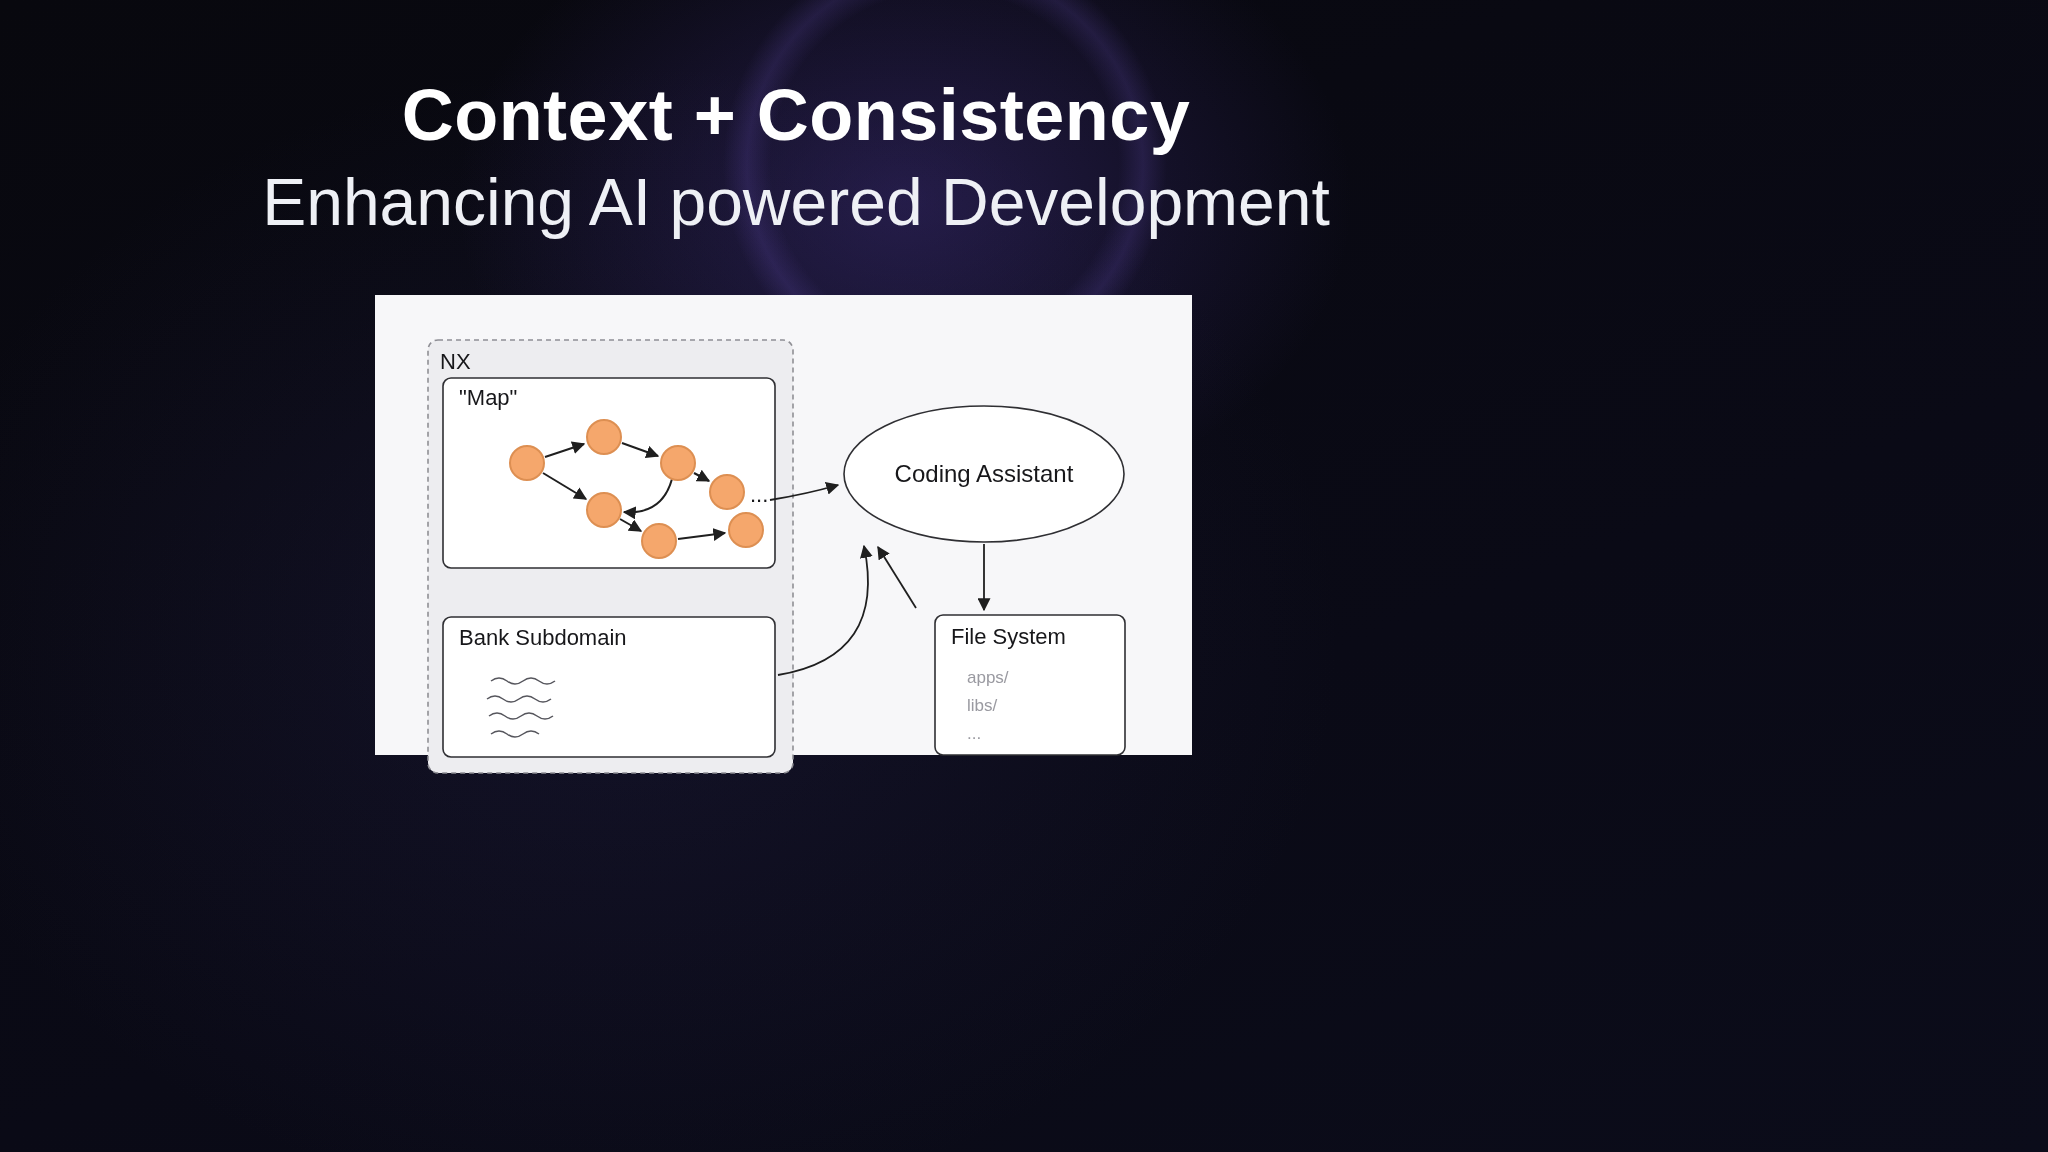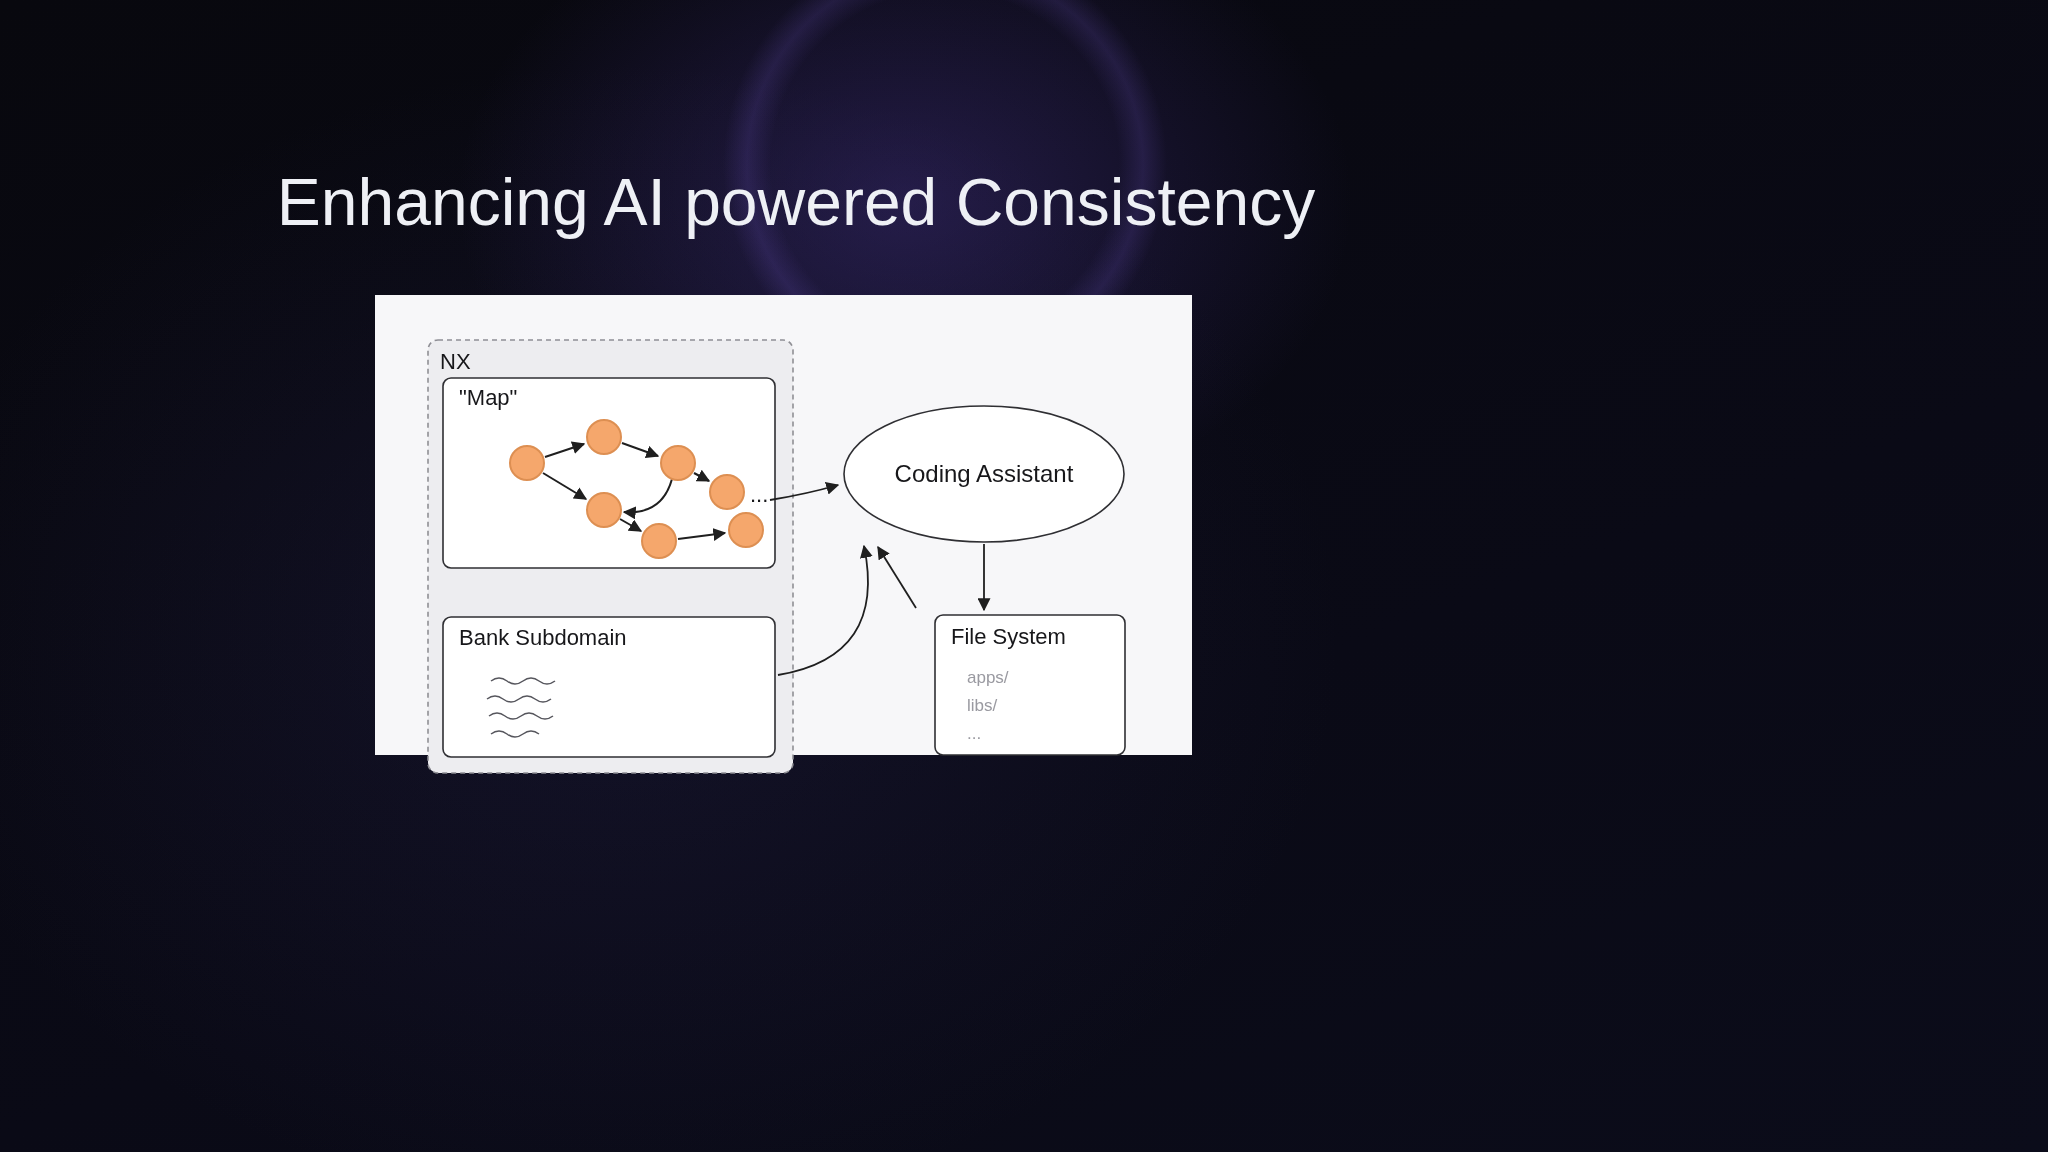--- a/index.html
+++ b/index.html
@@ -54,21 +54,22 @@
   .node { stroke-width: 2; }
   .lbl { font-family: "Liberation Sans", sans-serif; font-size: 22px; fill: #17171a; }
   .mid { font-size: 24px; }
   .sub { font-family: "Liberation Sans", sans-serif; font-size: 17px; fill: #9a9aa1; }
 </style>
 </head>
 <body>
 
 <div class="stage">
 
-  <div class="subtitle">Enhancing AI powered Consistency</div>
+  <div class="title">Context + Consistency</div>
+  <div class="subtitle">Enhancing AI powered Development</div>
 
   <div class="panel">
     <svg viewBox="0 0 817 515" width="817" height="515">
       <defs>
         <marker id="arrow" viewBox="0 0 10 10" refX="9" refY="5" markerWidth="13" markerHeight="13" markerUnits="userSpaceOnUse" orient="auto">
           <path d="M0,0 L10,5 L0,10 Z" fill="#1f1f1f"></path>
         </marker>
       </defs>
 
       <rect class="nx-box" x="53" y="45" width="365" height="433" rx="10"></rect>

